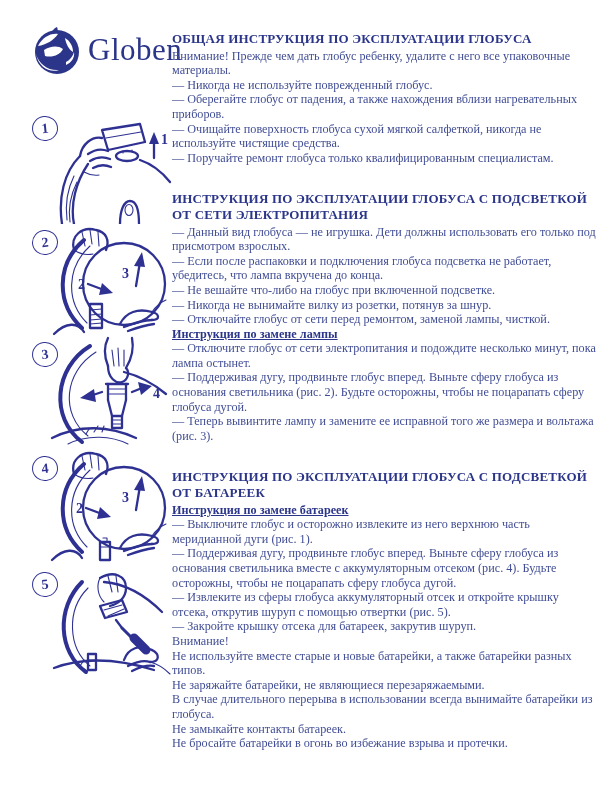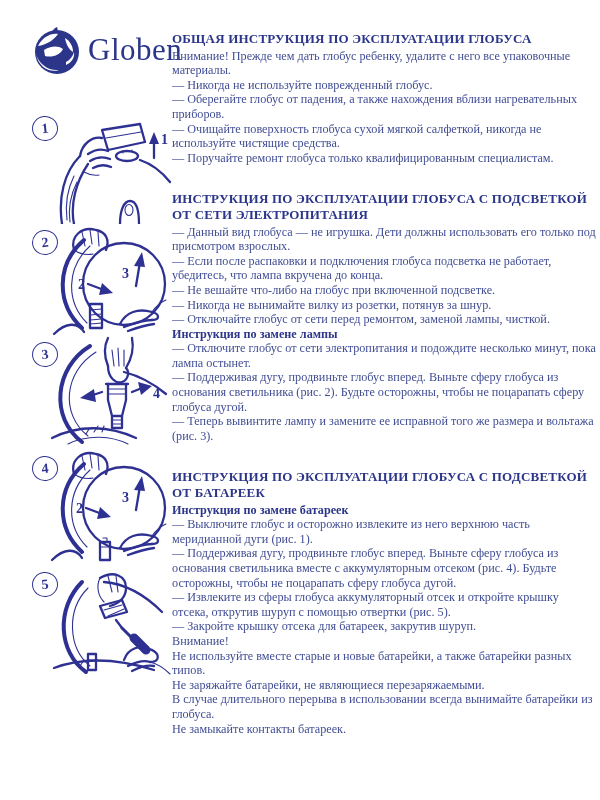--- a/index.html
+++ b/index.html
@@ -62,21 +62,21 @@
   }
   .content h1,.content h2{
     color:var(--heading);
     font-size:13px;line-height:15.6px;
     font-weight:bold;letter-spacing:0.2px;
     margin:0 0 2px 0;
   }
   .section{margin-top:26px;}
   .section:first-child{margin-top:15px;}
   .subheading{
-    font-weight:bold;color:var(--heading);
+    font-weight:bold;color:var(--heading);text-decoration:underline;
   }
   .para{margin:0;font-family:Liberation Serif, serif;}
 </style>
 </head>
 <body>
 
 <div class="page">
 
   <header class="logo">
     <svg width="52" height="52" viewBox="0 0 52 52">
@@ -257,17 +257,18 @@
       <div>
           <p class="para">— Выключите глобус и осторожно извлеките из него верхнюю часть меридианной дуги (рис. 1).</p>
           <p class="para">— Поддерживая дугу, продвиньте глобус вперед. Выньте сферу глобуса из основания светильника вместе с аккумуляторным отсеком (рис. 4). Будьте осторожны, чтобы не поцарапать сферу глобуса дугой.</p>
           <p class="para">— Извлеките из сферы глобуса аккумуляторный отсек и откройте крышку отсека, открутив шуруп с помощью отвертки (рис. 5).</p>
           <p class="para">— Закройте крышку отсека для батареек, закрутив шуруп.</p>
           <p class="para">Внимание!</p>
           <p class="para">Не используйте вместе старые и новые батарейки, а также батарейки разных типов.</p>
           <p class="para">Не заряжайте батарейки, не являющиеся перезаряжаемыми.</p>
           <p class="para">В случае длительного перерыва в использовании всегда вынимайте батарейки из глобуса.</p>
           <p class="para">Не замыкайте контакты батареек.</p>
+          <p class="para">Не бросайте батарейки в огонь во избежание взрыва и протечки.</p>
         </div>
     </section>
 
   </main>
 </div>
 
 </body></html>

